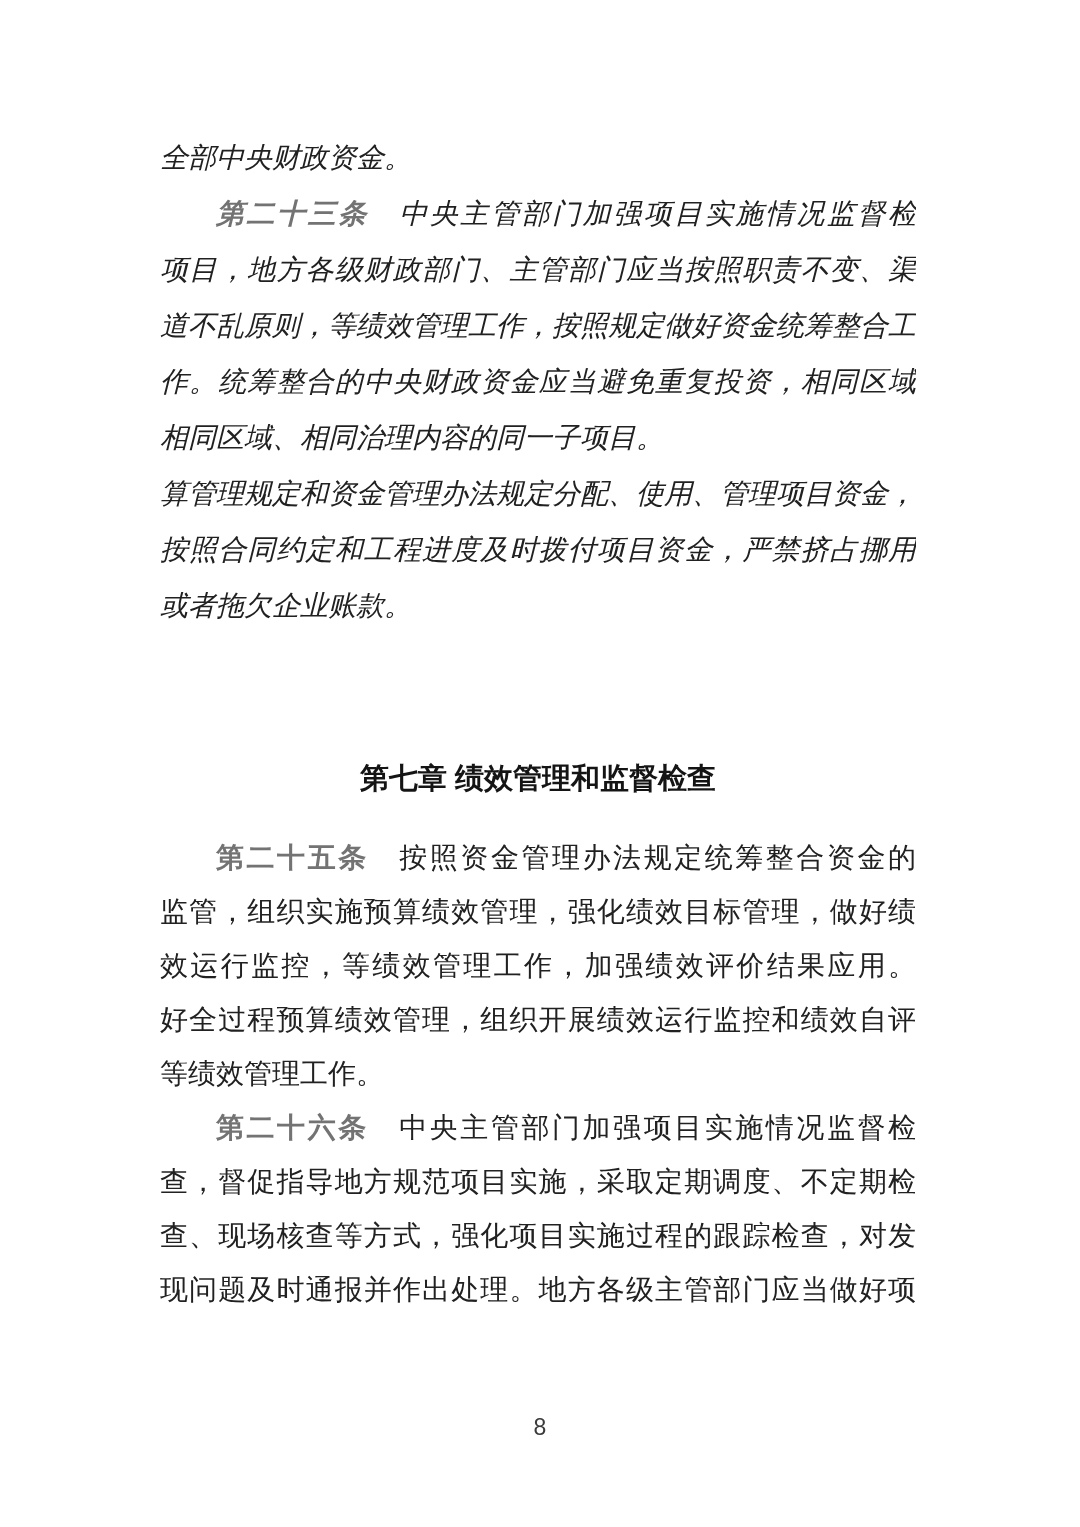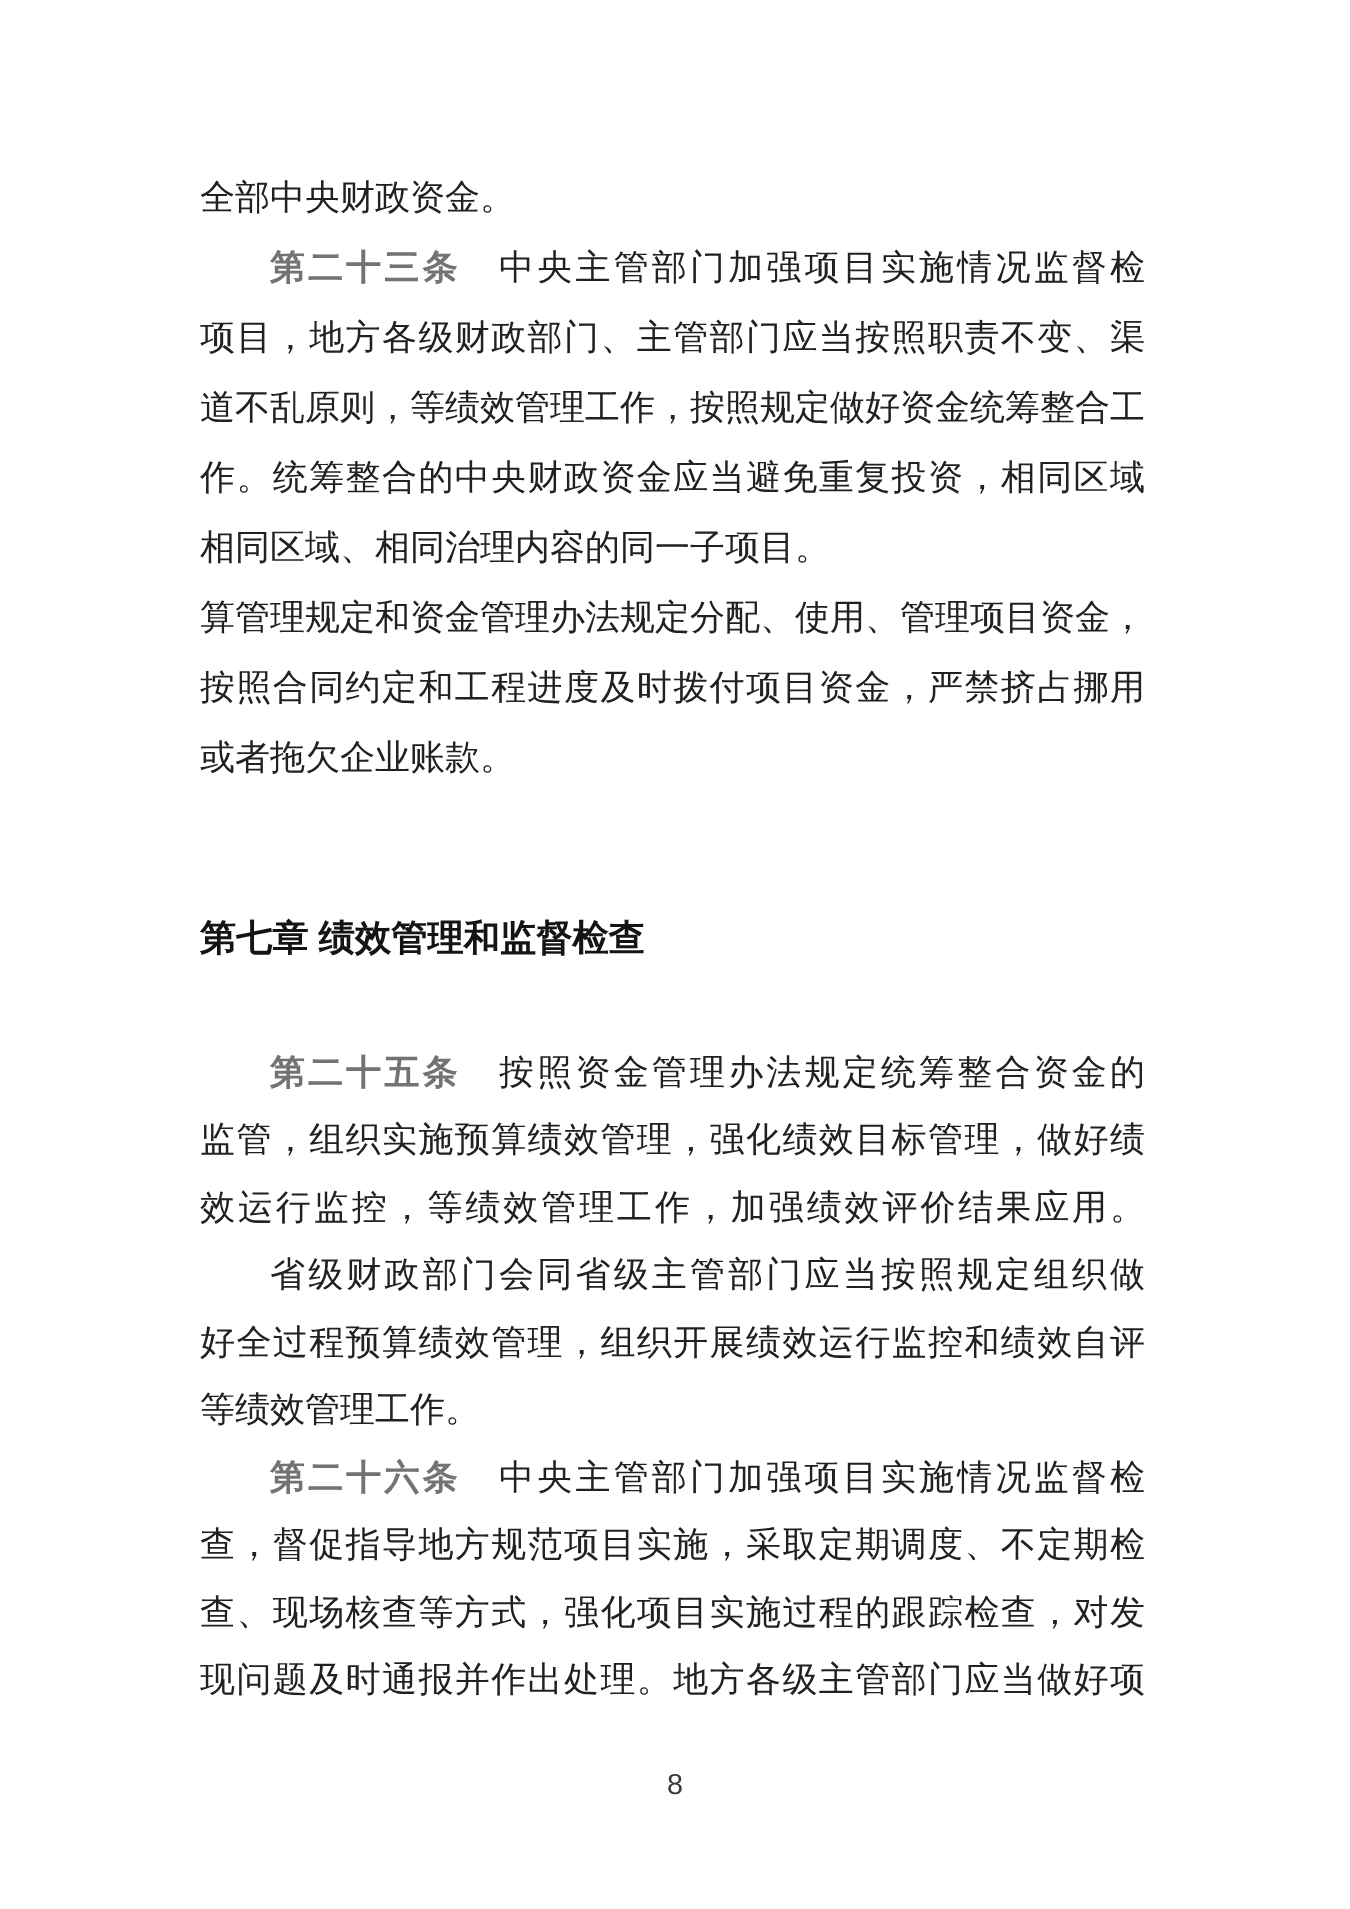--- a/index.html
+++ b/index.html
@@ -4,39 +4,40 @@
 <style>
   html,body{margin:0;padding:0;background:#ffffff;}
   .page{
     position:relative;
     width:1080px;height:1527px;
     background:#ffffff;
     overflow:hidden;
     font-family:"Liberation Serif","DejaVu Serif",serif;
   }
   .col{position:absolute;left:160px;width:756px;}
-  .b1{top:130px;}
+  .b1{top:130px;font-style:italic;}
   .b2{top:831px;}
   .line{
     font-size:28px;
     color:#212121;
     overflow:hidden;
   }
   .b1 .line{line-height:56px;height:56px;}
   .b2 .line{line-height:54px;height:54px;}
   .just{text-align:justify;text-align-last:justify;}
   .indent{padding-left:56px;}
   .term{
     font-family:"Liberation Sans","DejaVu Sans",sans-serif;
     font-weight:700;
     color:#737373;
   }
   .heading{
-    position:absolute;left:160px;top:723px;width:756px;
+    position:absolute;left:160px;top:750px;width:756px;
     line-height:57px;height:57px;
+    text-align:center;
     font-family:"Liberation Sans","DejaVu Sans",sans-serif;
     font-weight:700;
     font-size:29px;
     color:#141414;
   }
   .pagenum{
     position:absolute;left:0;top:1412px;width:100%;
     line-height:30px;height:30px;
     text-align:center;
     font-family:"Liberation Sans","DejaVu Sans",sans-serif;
@@ -60,21 +61,20 @@
     <div class="line just"><span class="term"></span><span>按照合同约定和工程进度及时拨付项目资金，严禁挤占挪用</span></div>
     <div class="line"><span class="term"></span><span>或者拖欠企业账款。</span></div>
   </div>
 
   <div class="heading">第七章 绩效管理和监督检查</div>
 
   <div class="col b2">
     <div class="line indent just"><span class="term">第二十五条</span><span>　按照资金管理办法规定统筹整合资金的</span></div>
     <div class="line just"><span class="term"></span><span>监管，组织实施预算绩效管理，强化绩效目标管理，做好绩</span></div>
     <div class="line just"><span class="term"></span><span>效运行监控，等绩效管理工作，加强绩效评价结果应用。</span></div>
-    <div class="line indent just"><span class="term"></span><span>省级财政部门会同省级主管部门应当按照规定组织做</span></div>
     <div class="line just"><span class="term"></span><span>好全过程预算绩效管理，组织开展绩效运行监控和绩效自评</span></div>
     <div class="line"><span class="term"></span><span>等绩效管理工作。</span></div>
     <div class="line indent just"><span class="term">第二十六条</span><span>　中央主管部门加强项目实施情况监督检</span></div>
     <div class="line just"><span class="term"></span><span>查，督促指导地方规范项目实施，采取定期调度、不定期检</span></div>
     <div class="line just"><span class="term"></span><span>查、现场核查等方式，强化项目实施过程的跟踪检查，对发</span></div>
     <div class="line just"><span class="term"></span><span>现问题及时通报并作出处理。地方各级主管部门应当做好项</span></div>
   </div>
 
   <div class="pagenum">8</div>
 

